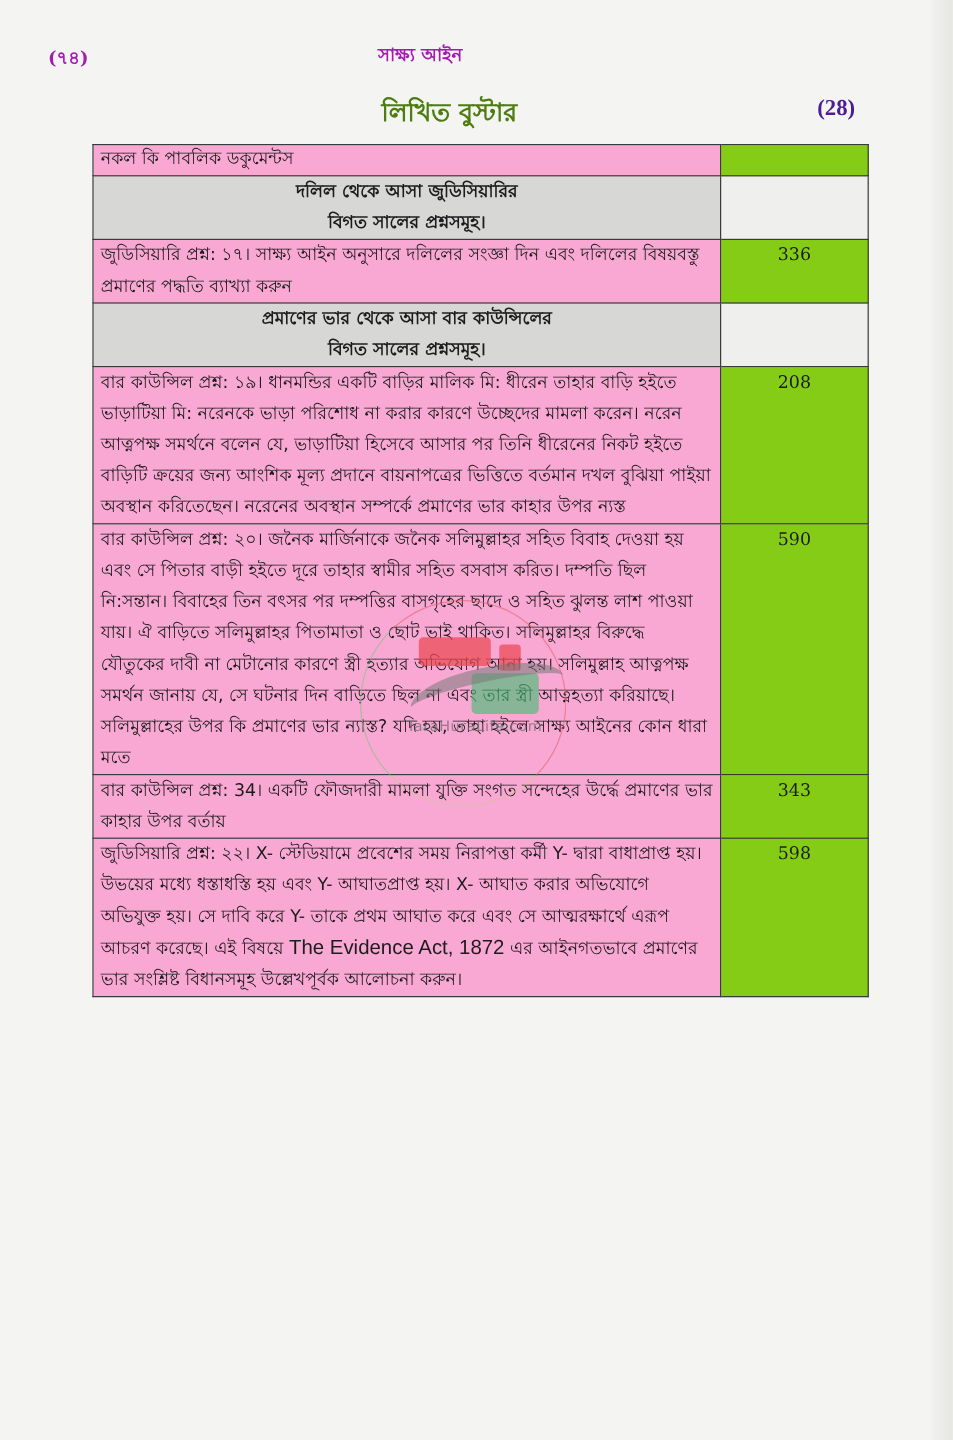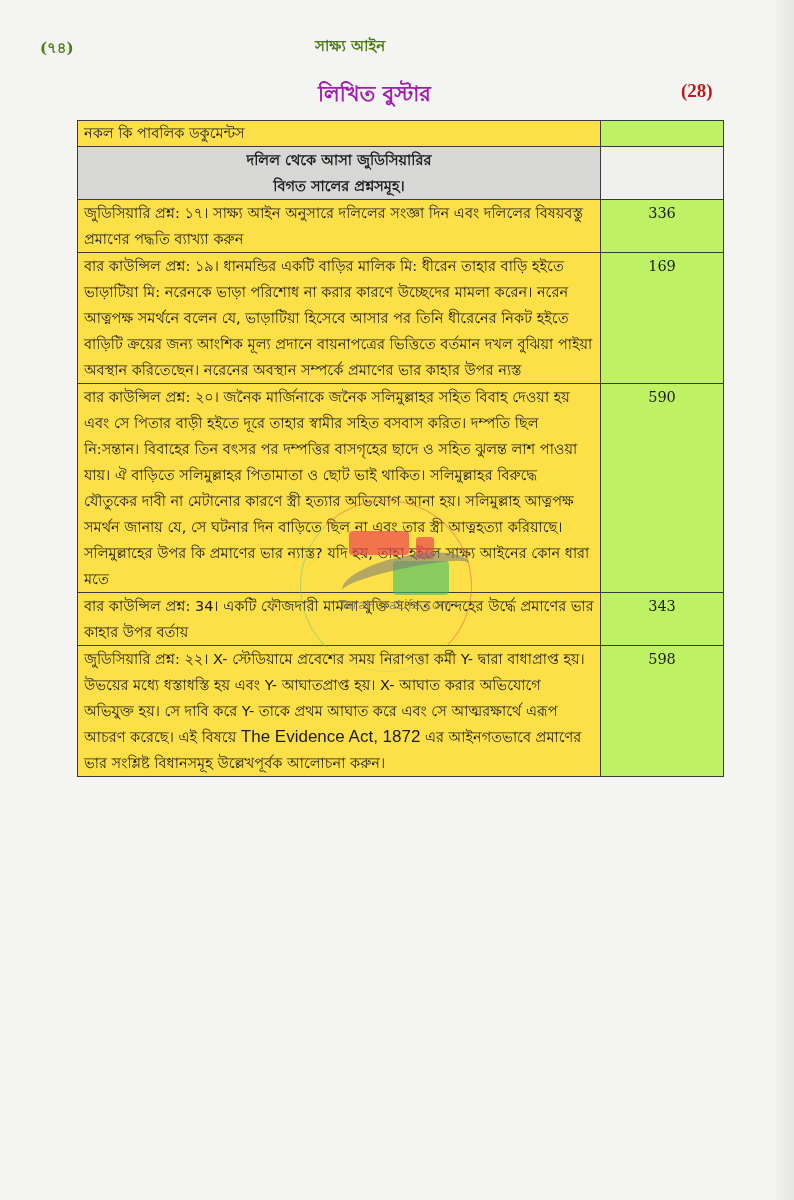--- a/index.html
+++ b/index.html
@@ -8,47 +8,47 @@
     background: #f4f4f2;
     font-family: "DejaVu Serif", serif;
     color: #1c1c1c;
     position: relative;
   }
   .page-edge {
     position: absolute; right: 0; top: 0; width: 18px; height: 1200px;
     background: linear-gradient(to right, #f1f1ef, #e6e6e3);
   }
   .ghost {
-    position: absolute; color: #4d7c0f; font-size: 15px; font-weight: bold;
+    position: absolute; color: #a21caf; font-size: 15px; font-weight: bold;
     font-family: "DejaVu Serif", serif;
   }
   .ghost-left { left: 40px; top: 36px; }
   .ghost-mid { left: 315px; top: 34px; }
   .page-header {
     position: absolute; left: 0; top: 78px; width: 794px; height: 30px;
   }
   .page-title {
     position: absolute; left: 318px; top: 0; font-size: 21px; font-weight: bold;
-    font-family: "DejaVu Sans", sans-serif; color: #a21caf;
+    font-family: "DejaVu Sans", sans-serif; color: #4d7c0f;
   }
   .page-number {
     position: absolute; left: 681px; top: 2px; font-size: 19px; font-weight: bold;
-    font-family: "Liberation Serif", serif; color: #b91c1c;
+    font-family: "Liberation Serif", serif; color: #4c1d95;
   }
   table.booster {
     position: absolute; left: 77px; top: 120px;
     width: 647px; border-collapse: collapse;
     font-family: "DejaVu Sans", sans-serif;
   }
   table.booster td {
     border: 1.5px solid #3a3a3a; vertical-align: top;
     font-size: 14.5px; line-height: 26px; padding: 0 6px;
   }
-  td.q-cell { width: 510px; background: #fde047; }
-  td.p-cell { width: 110px; text-align: center; background: #bef264;
+  td.q-cell { width: 510px; background: #f9a8d4; }
+  td.p-cell { width: 110px; text-align: center; background: #84cc16;
     font-family: "DejaVu Serif", serif; font-size: 18px; line-height: 26px; padding-top: 1px; }
   tr.heading td.q-cell {
     background: #d7d7d5; text-align: center; font-weight: bold; font-size: 14.5px;
   }
   tr.heading td.p-cell { background: #efefed; }
   tr.plain td { line-height: 25px; }
   .eng { font-family: "Liberation Sans", sans-serif; font-size: 17px; }
   .watermark {
     position: absolute; left: 300px; top: 500px; width: 170px; height: 170px;
     border-radius: 50%;
@@ -91,23 +91,30 @@
       <td class="q-cell">
         <div>দলিল থেকে আসা জুডিসিয়ারির</div>
         <div>বিগত সালের প্রশ্নসমূহ।</div>
       </td>
       <td class="p-cell"></td>
     </tr>
     <tr>
       <td class="q-cell">জুডিসিয়ারি প্রশ্ন: ১৭। সাক্ষ্য আইন অনুসারে দলিলের সংজ্ঞা দিন এবং দলিলের বিষয়বস্তু প্রমাণের পদ্ধতি ব্যাখ্যা করুন</td>
       <td class="p-cell">336</td>
     </tr>
+    <tr class="heading">
+      <td class="q-cell">
+        <div>প্রমাণের ভার থেকে আসা বার কাউন্সিলের</div>
+        <div>বিগত সালের প্রশ্নসমূহ।</div>
+      </td>
+      <td class="p-cell"></td>
+    </tr>
     <tr>
       <td class="q-cell">বার কাউন্সিল প্রশ্ন: ১৯। ধানমন্ডির একটি বাড়ির মালিক মি: ধীরেন তাহার বাড়ি হইতে ভাড়াটিয়া মি: নরেনকে ভাড়া পরিশোধ না করার কারণে উচ্ছেদের মামলা করেন। নরেন আত্নপক্ষ সমর্থনে বলেন যে, ভাড়াটিয়া হিসেবে আসার পর তিনি ধীরেনের নিকট হইতে বাড়িটি ক্রয়ের জন্য আংশিক মূল্য প্রদানে বায়নাপত্রের ভিত্তিতে বর্তমান দখল বুঝিয়া পাইয়া অবস্থান করিতেছেন। নরেনের অবস্থান সম্পর্কে প্রমাণের ভার কাহার উপর ন্যস্ত</td>
-      <td class="p-cell">169</td>
+      <td class="p-cell">208</td>
     </tr>
     <tr>
       <td class="q-cell">বার কাউন্সিল প্রশ্ন: ২০। জনৈক মার্জিনাকে জনৈক সলিমুল্লাহর সহিত বিবাহ দেওয়া হয় এবং সে পিতার বাড়ী হইতে দূরে তাহার স্বামীর সহিত বসবাস করিত। দম্পতি ছিল নি:সন্তান। বিবাহের তিন বৎসর পর দম্পত্তির বাসগৃহের ছাদে ও সহিত ঝুলন্ত লাশ পাওয়া যায়। ঐ বাড়িতে সলিমুল্লাহর পিতামাতা ও ছোট ভাই থাকিত। সলিমুল্লাহর বিরুদ্ধে যৌতুকের দাবী না মেটানোর কারণে স্ত্রী হত্যার অভিযোগ আনা হয়। সলিমুল্লাহ আত্নপক্ষ সমর্থন জানায় যে, সে ঘটনার দিন বাড়িতে ছিল না এবং তার স্ত্রী আত্নহত্যা করিয়াছে। সলিমুল্লাহের উপর কি প্রমাণের ভার ন্যাস্ত? যদি হয়, তাহা হইলে সাক্ষ্য আইনের কোন ধারা মতে</td>
       <td class="p-cell">590</td>
     </tr>
     <tr>
       <td class="q-cell">বার কাউন্সিল প্রশ্ন: 34। একটি ফৌজদারী মামলা যুক্তি সংগত সন্দেহের উর্দ্ধে প্রমাণের ভার কাহার উপর বর্তায়</td>
       <td class="p-cell">343</td>
     </tr>
     <tr>

